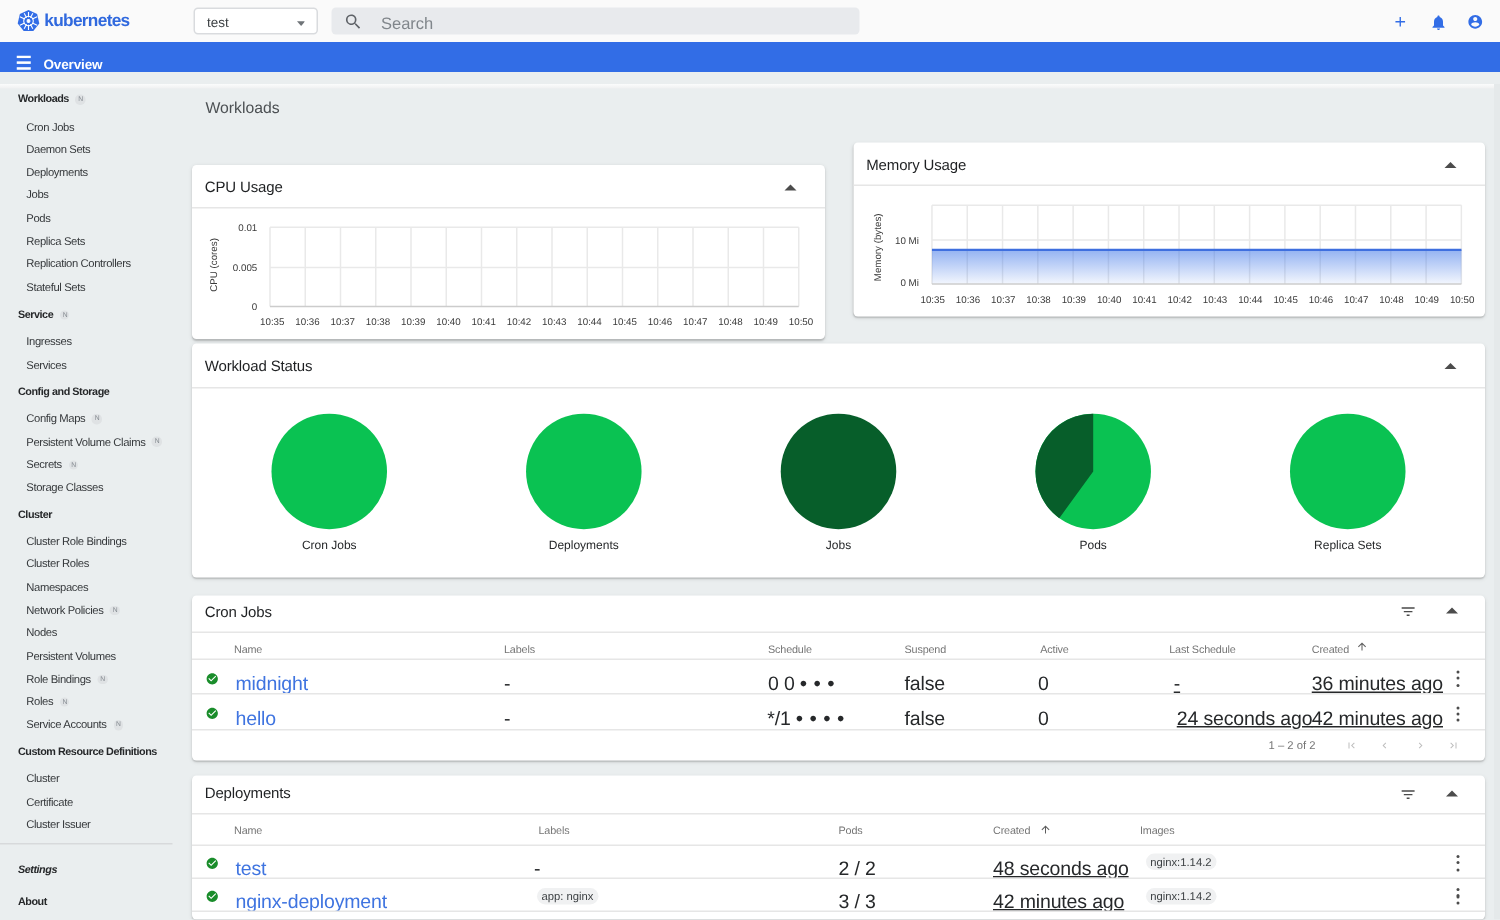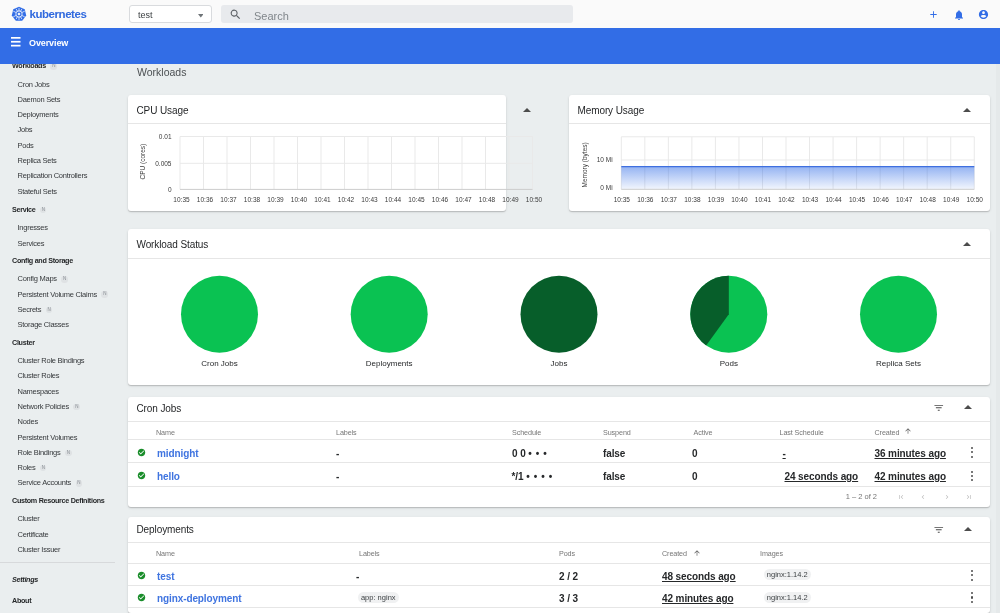--- a/index.html
+++ b/index.html
@@ -1,40 +1,40 @@
 <!DOCTYPE html>
 <html><head>
 <meta charset="utf-8">
 <style>
 * { margin:0; padding:0; box-sizing:border-box; }
 html,body { width:1000px; height:613px; overflow:hidden; }
 body { font-family:"Liberation Sans", sans-serif; position:relative; background:#eaeeef; }
 .abs { position:absolute; }
 
 #hdr { position:absolute; left:0; top:0; width:1000px; height:28px; background:#fafafa; z-index:5; }
-#toolbar { position:absolute; left:0; top:28px; width:1000px; height:36px; background:#326de6; z-index:4;text-align:center; }
+#toolbar { position:absolute; left:0; top:28px; width:1000px; height:20px; background:#326de6; z-index:4;text-align:center; }
 #toolbar .title { position:absolute; left:29px; top:9.5px; color:#fff; font-size:9px; font-weight:bold; letter-spacing:-0.1px; }
 .klogo-text { position:absolute; left:29.5px; top:8px; color:#3069de; font-size:11.5px; font-weight:bold; letter-spacing:-0.45px; }
 #nsbox { position:absolute; left:129px; top:5px; width:83px; height:18px; background:#fff; border:1px solid #d9dbde; border-radius:3px; }
 #nsbox .t { position:absolute; left:8px; top:4px; font-size:9px; color:#3c4043; }
 #searchbox { position:absolute; left:221px; top:5px; width:352px; height:18px; background:#e8eaed; border-radius:3px; }
 #searchbox .t { position:absolute; left:33px; top:4.5px; font-size:11px; color:#80868b; }
 
 .nav-h { position:absolute; left:12px; font-size:7.2px; font-weight:bold; color:#26282a; letter-spacing:-0.3px; white-space:nowrap; }
 .nav-i { position:absolute; left:17.5px; font-size:7.5px; color:#35383b; letter-spacing:-0.25px; white-space:nowrap; }
 .nbadge { display:inline-block; width:6.5px; height:6.5px; margin-left:4.5px; background:#dfe2e4; color:#868c92; border-radius:50%; font-size:4.5px; line-height:6.5px; text-align:center; vertical-align:middle; font-weight:normal; }
 #navdiv { position:absolute; left:0; top:562px; width:115px; height:1px; background:#d7d9db; }
 
 .card { position:absolute; background:#fff; border-radius:3px; box-shadow:0 1px 1px rgba(0,0,0,.16), 0 1px 3px rgba(0,0,0,.1); }
 .ctitle { position:absolute; color:#1f2123; font-size:10px; letter-spacing:-0.1px; white-space:nowrap; }
 .cdiv { position:absolute; left:0; width:100%; height:1px; background:#e6e6e6; }
 .caret { position:absolute; width:0; height:0; border-left:4px solid transparent; border-right:4px solid transparent; border-bottom:4.8px solid #4c4c4c; }
 
 .th { position:absolute; font-size:7.2px; letter-spacing:-0.1px; color:#767676; white-space:nowrap; }
-.td { position:absolute; font-size:10px; letter-spacing:-0.1px; color:#26282a; white-space:nowrap;font-weight:bold; }
+.td { position:absolute; font-size:13px; letter-spacing:-0.1px; color:#26282a; white-space:nowrap; }
 .link { color:#3f74e0; }
 .und { text-decoration:underline; }
 .chip { position:absolute; background:#f0f1f2; border-radius:6px; font-size:7.5px; color:#3c4043; text-align:center; }
 .kebab { position:absolute; width:2px; }
 .kebab i { display:block; width:2.2px; height:2.2px; border-radius:50%; background:#4c4c4c; margin-bottom:2.1px; }
 .pgtxt { position:absolute; font-size:7.5px; color:#757575; white-space:nowrap; }
 .pielabel { position:absolute; font-size:8px; color:#26282a; text-align:center; }
 </style>
 </head>
 <body>
@@ -128,21 +128,21 @@
 <div class="nav-i" style="top:544.8px;">Cluster Issuer</div>
 <div class="nav-h" style="top:575.3px;font-style:italic;">Settings</div>
 <div class="nav-h" style="top:596.0px;">About</div>
 <div id="navdiv"></div>
 </div>
 
 <div class="abs" style="left:995.5px;top:56px;width:4.5px;height:557px;background:#e5e9ea;"></div>
 
 <div class="abs" style="left:137px;top:66px;font-size:10.5px;color:#4c5053;">Workloads</div>
 
-<div class="card" style="left:128px;top:95px;width:378px;height:116px;">
+<div class="card" style="left:128px;top:110px;width:422px;height:116px;">
   <div class="ctitle" style="left:8.5px;top:9.5px;">CPU Usage</div>
   <div class="caret" style="left:395px;top:13px;"></div>
   <div class="cdiv" style="top:28px;"></div>
   <svg class="abs" style="left:0;top:28px" width="422" height="88" viewBox="0 0 422 88" font-family="Liberation Sans, sans-serif">
 <line x1="52.00" y1="13.5" x2="52.00" y2="66.4" stroke="#e9e9e9" stroke-width="1"></line>
       <line x1="75.50" y1="13.5" x2="75.50" y2="66.4" stroke="#e9e9e9" stroke-width="1"></line>
       <line x1="99.00" y1="13.5" x2="99.00" y2="66.4" stroke="#e9e9e9" stroke-width="1"></line>
       <line x1="122.50" y1="13.5" x2="122.50" y2="66.4" stroke="#e9e9e9" stroke-width="1"></line>
       <line x1="146.00" y1="13.5" x2="146.00" y2="66.4" stroke="#e9e9e9" stroke-width="1"></line>
       <line x1="169.50" y1="13.5" x2="169.50" y2="66.4" stroke="#e9e9e9" stroke-width="1"></line>

